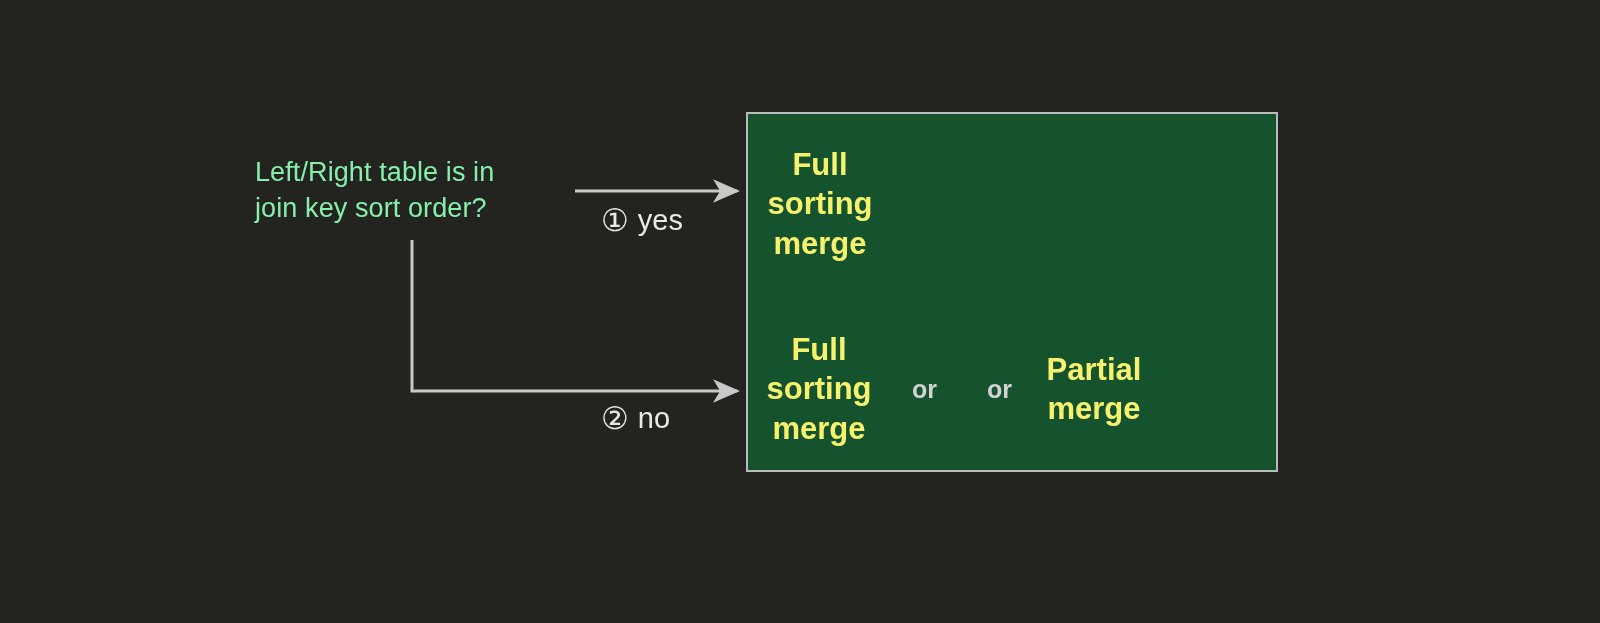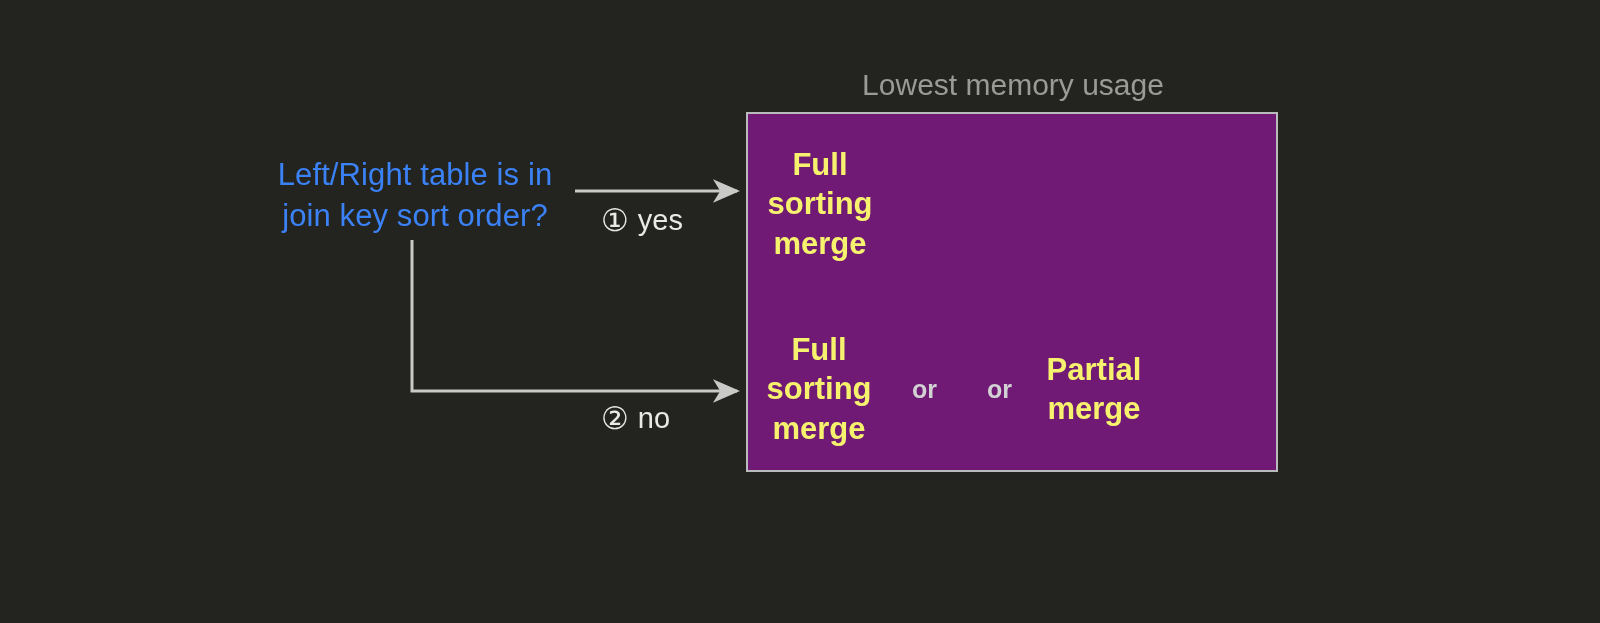--- a/index.html
+++ b/index.html
@@ -21,23 +21,22 @@
     inset: 0;
     background: #232320;
   }
 
   
   .question {
     position: absolute;
     left: 255px;
     top: 155px;
     width: 320px;
-    text-align: center;
-    color: #3b82f6;
-    font-size: 31px;
+    color: #86efac;
+    font-size: 27px;
     line-height: 1.32;
     letter-spacing: 0.1px;
     white-space: pre-line;
   }
 
   
   .connectors {
     position: absolute;
     left: 0;
     top: 0;
@@ -78,21 +77,21 @@
   .caption-top    { top: 70px; }
   .caption-bottom { top: 484px; }
 
   
   .panel {
     position: absolute;
     left: 746px;
     top: 112px;
     width: 532px;
     height: 360px;
-    background: #701a75;
+    background: #14532d;
     border: 2px solid #b9bbbd;
     box-sizing: border-box;
   }
 
   .panel-row {
     position: absolute;
     left: 0;
     width: 100%;
     display: flex;
     align-items: center;
@@ -156,21 +155,20 @@
   <div class="branch-label branch-yes">
     <span class="marker">①</span>
     <span>yes</span>
   </div>
 
   <div class="branch-label branch-no">
     <span class="marker">②</span>
     <span>no</span>
   </div>
 
-  <div class="caption caption-top">Lowest memory usage</div>
 
   <div class="panel">
 
     <div class="panel-row row-top">
       <div class="option opt-fsm-top">Full
 sorting
 merge</div>
     </div>
 
     <div class="panel-row row-bottom">

